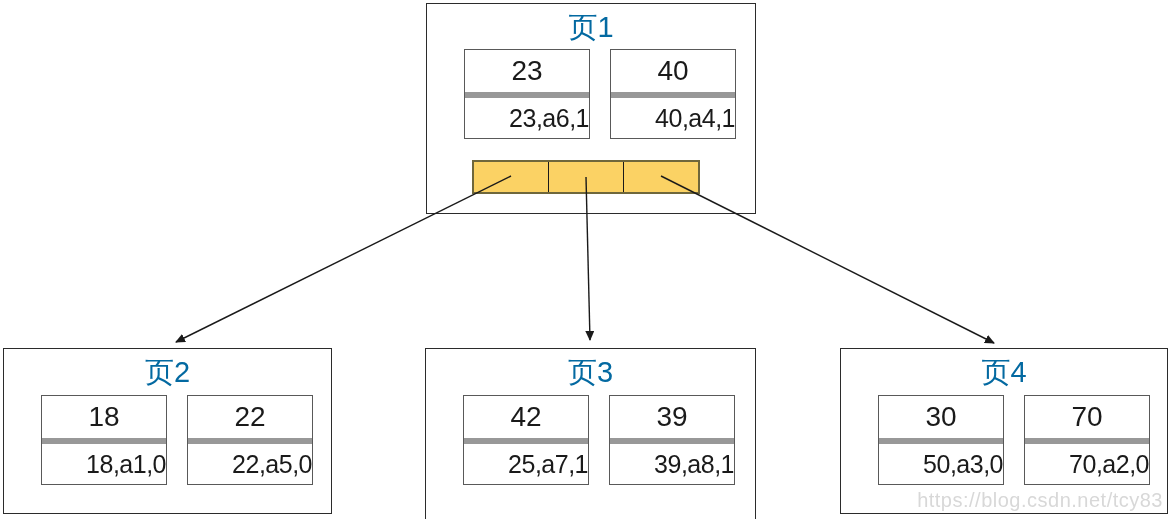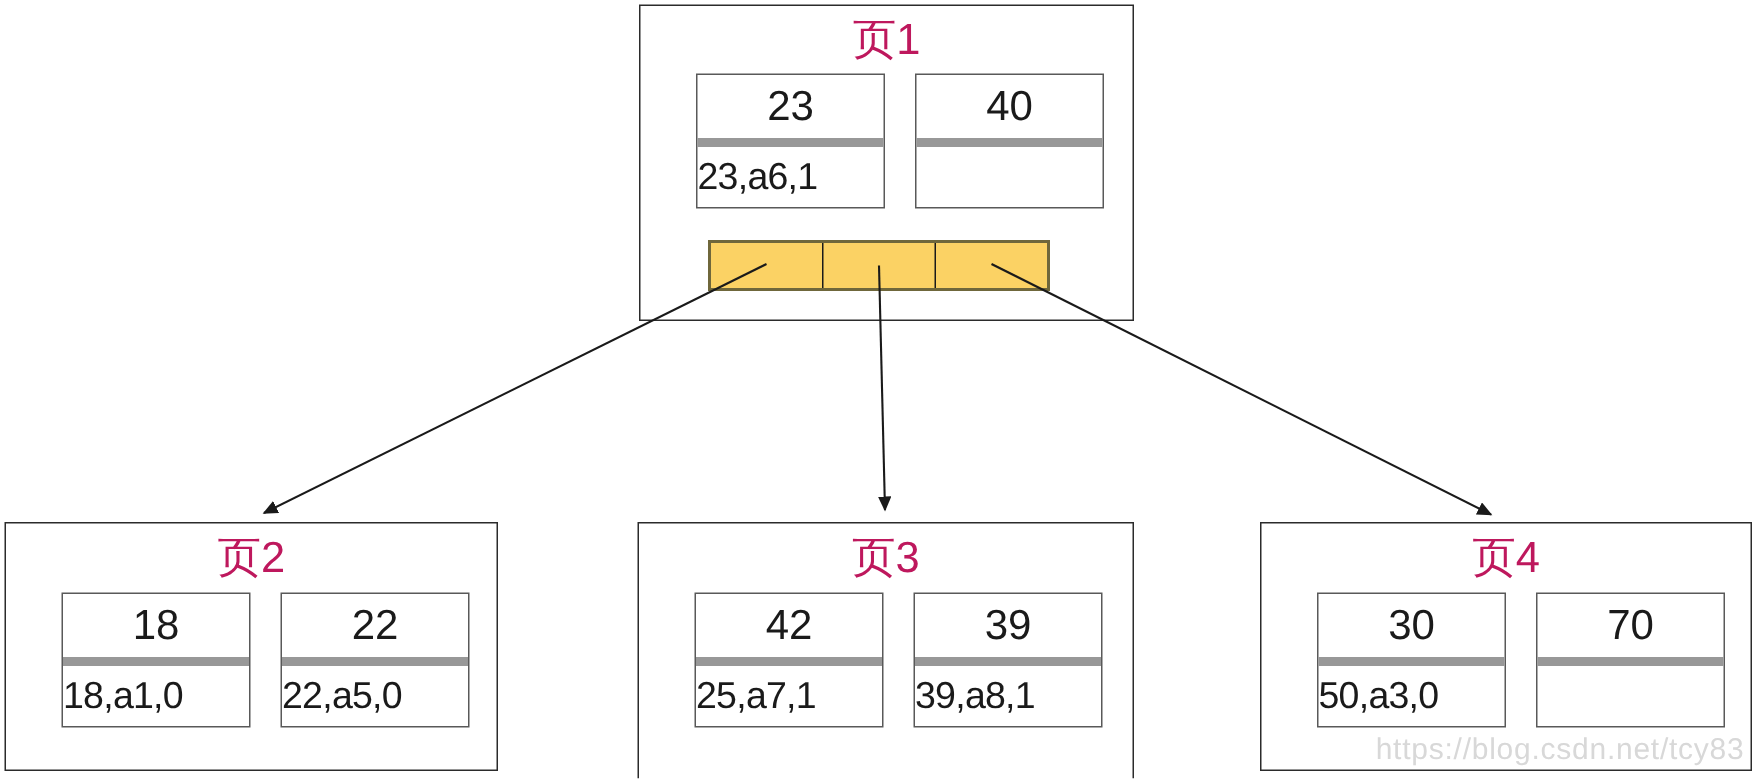--- a/index.html
+++ b/index.html
@@ -23,21 +23,21 @@
   .page--p1 { left: 426px; top: 3px;   width: 330px; height: 211px; }
   .page--p2 { left: 3px;   top: 348px; width: 329px; height: 166px; }
   .page--p3 { left: 425px; top: 348px; width: 331px; height: 208px; }
   .page--p4 { left: 840px; top: 348px; width: 328px; height: 166px; }
   .page-title {
     position: absolute;
     left: 0; right: 0; top: 5px;
     text-align: center;
     font-size: 29px;
     line-height: 36px;
-    color: #be185d;
+    color: #0369a1;
     white-space: nowrap;
   }
   .cells {
     position: absolute;
     left: 37px;
     display: flex;
     gap: 20px;
   }
   .page--p1 .cells { top: 45px; border-radius: 26px; }
   .page--leaf .cells { top: 46px; }
@@ -53,21 +53,21 @@
     font-size: 28px;
     white-space: nowrap;
   }
   .cell-sep {
     height: 6px;
     background: #989898;
   }
   .cell-val {
     height: 40px;
     line-height: 40px;
-    text-align: left;
+    text-align: right;
     font-size: 25px;
     letter-spacing: -0.5px;
     white-space: nowrap;
   }
   .pointer-bar {
     position: absolute;
     left: 45px;
     top: 156px;
     width: 228px;
     height: 34px;
@@ -103,20 +103,21 @@
     <div class="page-title">页1</div>
     <div class="cells">
       <div class="cell">
         <div class="cell-key">23</div>
         <div class="cell-sep"></div>
         <div class="cell-val">23,a6,1</div>
       </div>
       <div class="cell">
         <div class="cell-key">40</div>
         <div class="cell-sep"></div>
+        <div class="cell-val">40,a4,1</div>
       </div>
     </div>
     <div class="pointer-bar">
       <div class="pointer-slot"></div>
       <div class="pointer-slot"></div>
       <div class="pointer-slot"></div>
     </div>
   </div>
 
   <div class="page page--leaf page--p2">
@@ -155,20 +156,21 @@
     <div class="page-title">页4</div>
     <div class="cells">
       <div class="cell">
         <div class="cell-key">30</div>
         <div class="cell-sep"></div>
         <div class="cell-val">50,a3,0</div>
       </div>
       <div class="cell">
         <div class="cell-key">70</div>
         <div class="cell-sep"></div>
+        <div class="cell-val">70,a2,0</div>
       </div>
     </div>
   </div>
 
   <svg class="arrows" viewBox="0 0 1172 519" xmlns="http://www.w3.org/2000/svg">
     <defs>
       <marker id="ah" markerWidth="11" markerHeight="9" refX="9" refY="4.5" orient="auto" markerUnits="userSpaceOnUse">
         <path d="M0,0 L10,4.5 L0,9 Z" fill="#1a1a1a"></path>
       </marker>
     </defs>

